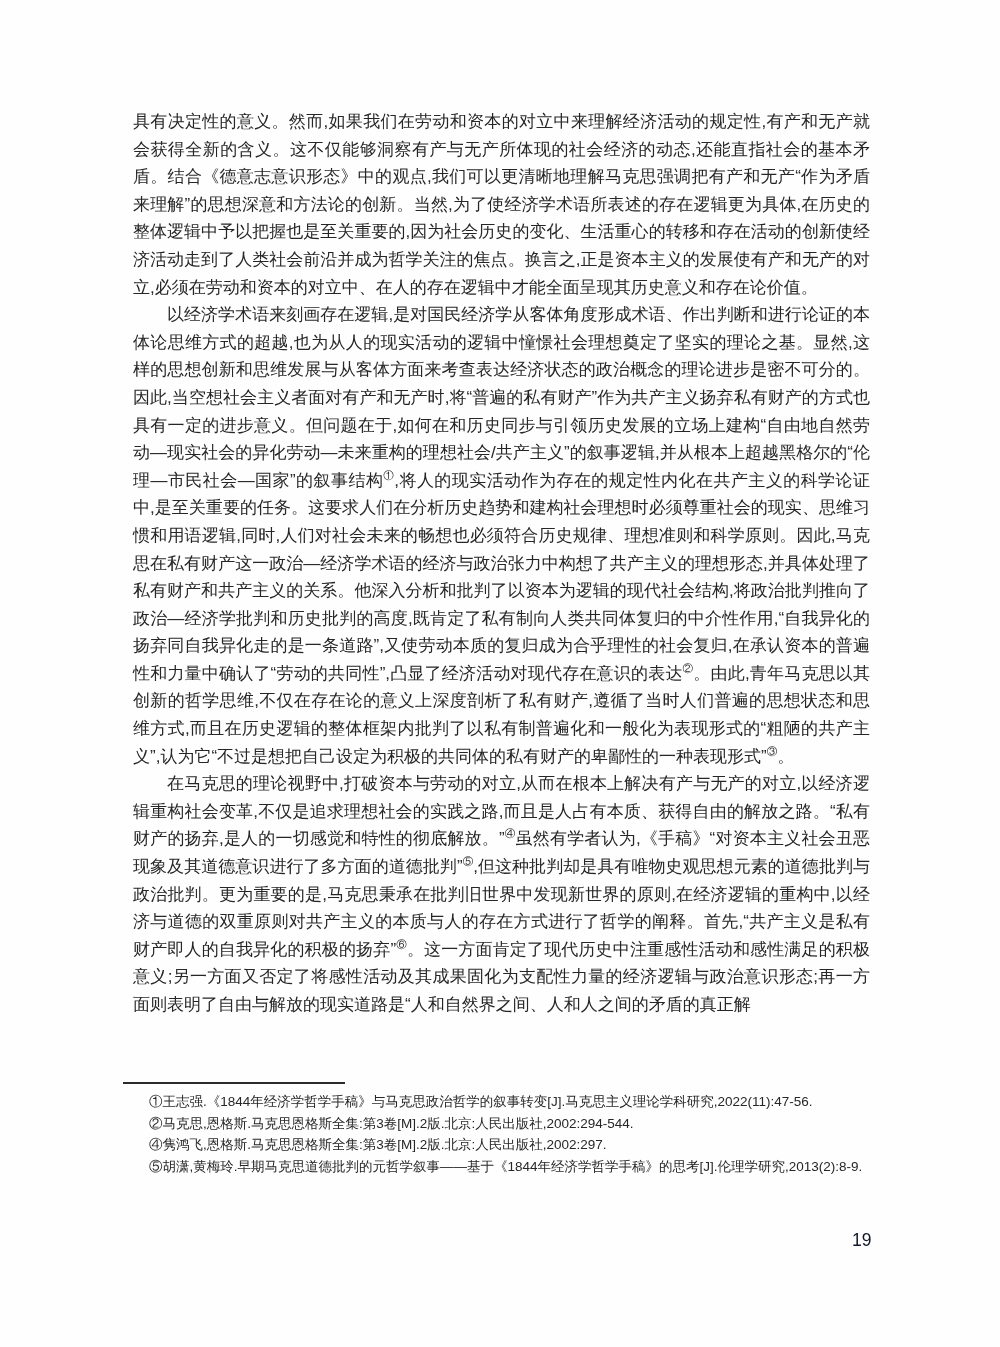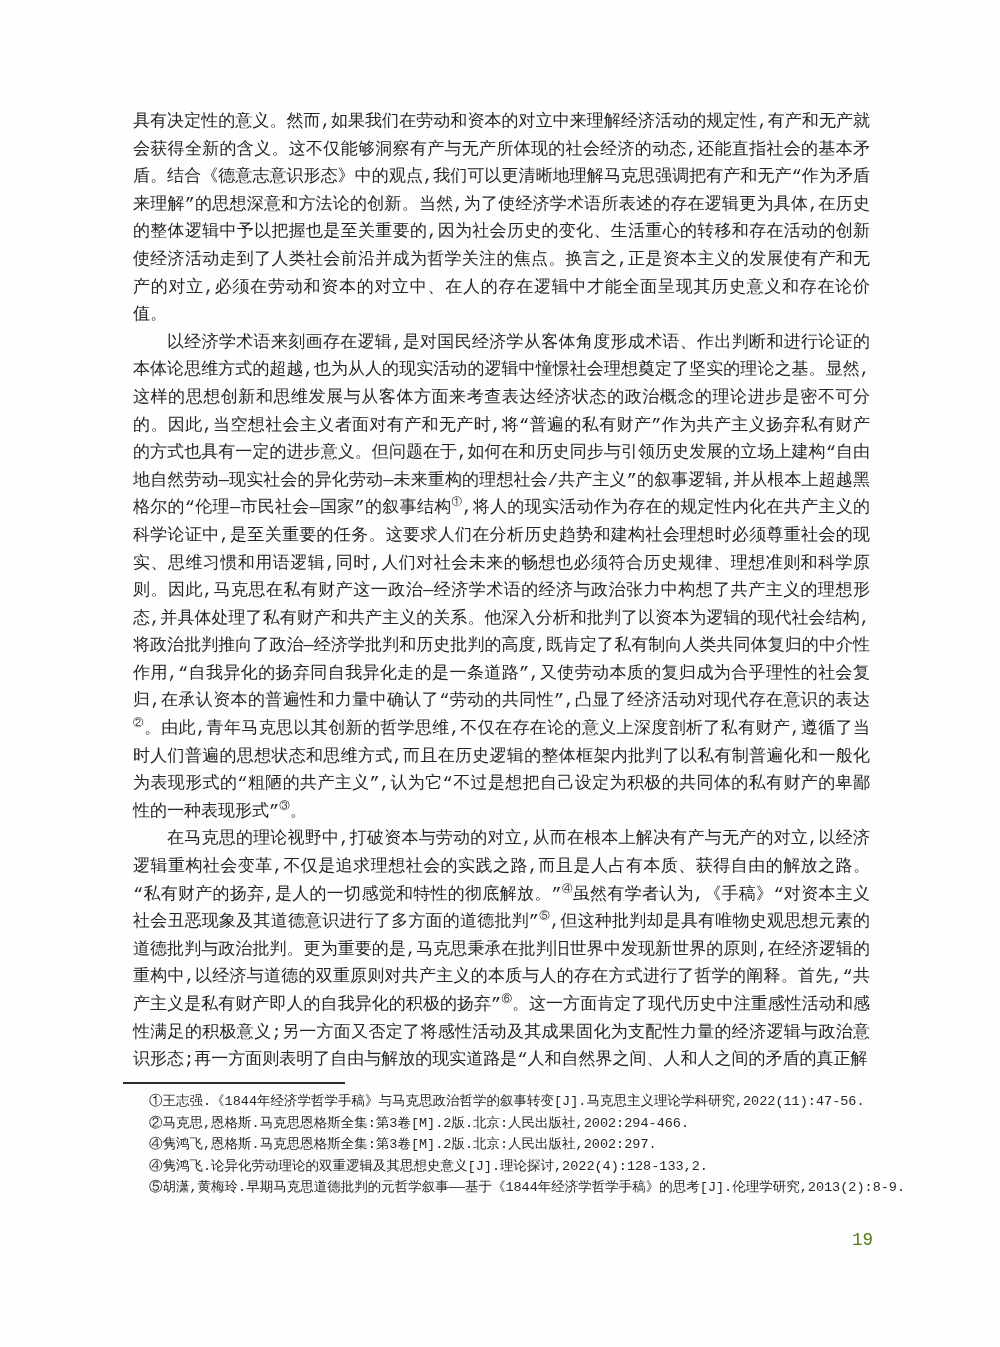--- a/index.html
+++ b/index.html
@@ -6,21 +6,21 @@
     margin: 0;
     padding: 0;
     background: #ffffff;
   }
   .page {
     position: relative;
     width: 1000px;
     height: 1347px;
     background: #fefefe;
     color: #262626;
-    font-family: Liberation Mono, monospace;
+    font-family: Liberation Sans, sans-serif;
     overflow: hidden;
   }
   .body-text {
     position: absolute;
     left: 133px;
     top: 108px;
     width: 737px;
   }
   .para {
     margin: 0;
@@ -54,38 +54,37 @@
     line-height: 21.6px;
     padding-left: 26px;
     text-align: left;
     white-space: nowrap;
   }
   .page-number {
     position: absolute;
     left: 852px;
     top: 1230px;
     font-size: 17.5px;
-    color: #4d7c0f;
+    color: #0f172a;
   }
 </style>
 </head>
 <body>
 
 <div class="page">
   <main class="body-text">
       <p class="para"><span>具有决定性的意义。然而,如果我们在劳动和资本的对立中来理解经济活动的规定性,有产和无产就会获得全新的含义。这不仅能够洞察有产与无产所体现的社会经济的动态,还能直指社会的基本矛盾。结合《德意志意识形态》中的观点,我们可以更清晰地理解马克思强调把有产和无产“作为矛盾来理解”的思想深意和方法论的创新。当然,为了使经济学术语所表述的存在逻辑更为具体,在历史的整体逻辑中予以把握也是至关重要的,因为社会历史的变化、生活重心的转移和存在活动的创新使经济活动走到了人类社会前沿并成为哲学关注的焦点。换言之,正是资本主义的发展使有产和无产的对立,必须在劳动和资本的对立中、在人的存在逻辑中才能全面呈现其历史意义和存在论价值。</span></p>
       <p class="para indent"><span>以经济学术语来刻画存在逻辑,是对国民经济学从客体角度形成术语、作出判断和进行论证的本体论思维方式的超越,也为从人的现实活动的逻辑中憧憬社会理想奠定了坚实的理论之基。显然,这样的思想创新和思维发展与从客体方面来考查表达经济状态的政治概念的理论进步是密不可分的。因此,当空想社会主义者面对有产和无产时,将“普遍的私有财产”作为共产主义扬弃私有财产的方式也具有一定的进步意义。但问题在于,如何在和历史同步与引领历史发展的立场上建构“自由地自然劳动—现实社会的异化劳动—未来重构的理想社会/共产主义”的叙事逻辑,并从根本上超越黑格尔的“伦理—市民社会—国家”的叙事结构</span><sup class="fnref">①</sup><span>,将人的现实活动作为存在的规定性内化在共产主义的科学论证中,是至关重要的任务。这要求人们在分析历史趋势和建构社会理想时必须尊重社会的现实、思维习惯和用语逻辑,同时,人们对社会未来的畅想也必须符合历史规律、理想准则和科学原则。因此,马克思在私有财产这一政治—经济学术语的经济与政治张力中构想了共产主义的理想形态,并具体处理了私有财产和共产主义的关系。他深入分析和批判了以资本为逻辑的现代社会结构,将政治批判推向了政治—经济学批判和历史批判的高度,既肯定了私有制向人类共同体复归的中介性作用,“自我异化的扬弃同自我异化走的是一条道路”,又使劳动本质的复归成为合乎理性的社会复归,在承认资本的普遍性和力量中确认了“劳动的共同性”,凸显了经济活动对现代存在意识的表达</span><sup class="fnref">②</sup><span>。由此,青年马克思以其创新的哲学思维,不仅在存在论的意义上深度剖析了私有财产,遵循了当时人们普遍的思想状态和思维方式,而且在历史逻辑的整体框架内批判了以私有制普遍化和一般化为表现形式的“粗陋的共产主义”,认为它“不过是想把自己设定为积极的共同体的私有财产的卑鄙性的一种表现形式”</span><sup class="fnref">③</sup><span>。</span></p>
       <p class="para indent"><span>在马克思的理论视野中,打破资本与劳动的对立,从而在根本上解决有产与无产的对立,以经济逻辑重构社会变革,不仅是追求理想社会的实践之路,而且是人占有本质、获得自由的解放之路。“私有财产的扬弃,是人的一切感觉和特性的彻底解放。”</span><sup class="fnref">④</sup><span>虽然有学者认为,《手稿》“对资本主义社会丑恶现象及其道德意识进行了多方面的道德批判”</span><sup class="fnref">⑤</sup><span>,但这种批判却是具有唯物史观思想元素的道德批判与政治批判。更为重要的是,马克思秉承在批判旧世界中发现新世界的原则,在经济逻辑的重构中,以经济与道德的双重原则对共产主义的本质与人的存在方式进行了哲学的阐释。首先,“共产主义是私有财产即人的自我异化的积极的扬弃”</span><sup class="fnref">⑥</sup><span>。这一方面肯定了现代历史中注重感性活动和感性满足的积极意义;另一方面又否定了将感性活动及其成果固化为支配性力量的经济逻辑与政治意识形态;再一方面则表明了自由与解放的现实道路是“人和自然界之间、人和人之间的矛盾的真正解</span></p>
     </main>
 
   <div class="footnote-area">
     <div class="footnote-sep"></div>
     <div>
         <div class="footnote">①王志强.《1844年经济学哲学手稿》与马克思政治哲学的叙事转变[J].马克思主义理论学科研究,2022(11):47-56.</div>
-        <div class="footnote">②马克思,恩格斯.马克思恩格斯全集:第3卷[M].2版.北京:人民出版社,2002:294-466.</div>
+        <div class="footnote">②马克思,恩格斯.马克思恩格斯全集:第3卷[M].2版.北京:人民出版社,2002:294-544.</div>
         <div class="footnote">④隽鸿飞,恩格斯.马克思恩格斯全集:第3卷[M].2版.北京:人民出版社,2002:297.</div>
-        <div class="footnote">④隽鸿飞.论异化劳动理论的双重逻辑及其思想史意义[J].理论探讨,2022(4):128-133,2.</div>
         <div class="footnote">⑤胡潇,黄梅玲.早期马克思道德批判的元哲学叙事——基于《1844年经济学哲学手稿》的思考[J].伦理学研究,2013(2):8-9.</div>
       </div>
   </div>
 
   <div class="page-number">19</div>
 </div>
 
 </body></html>

